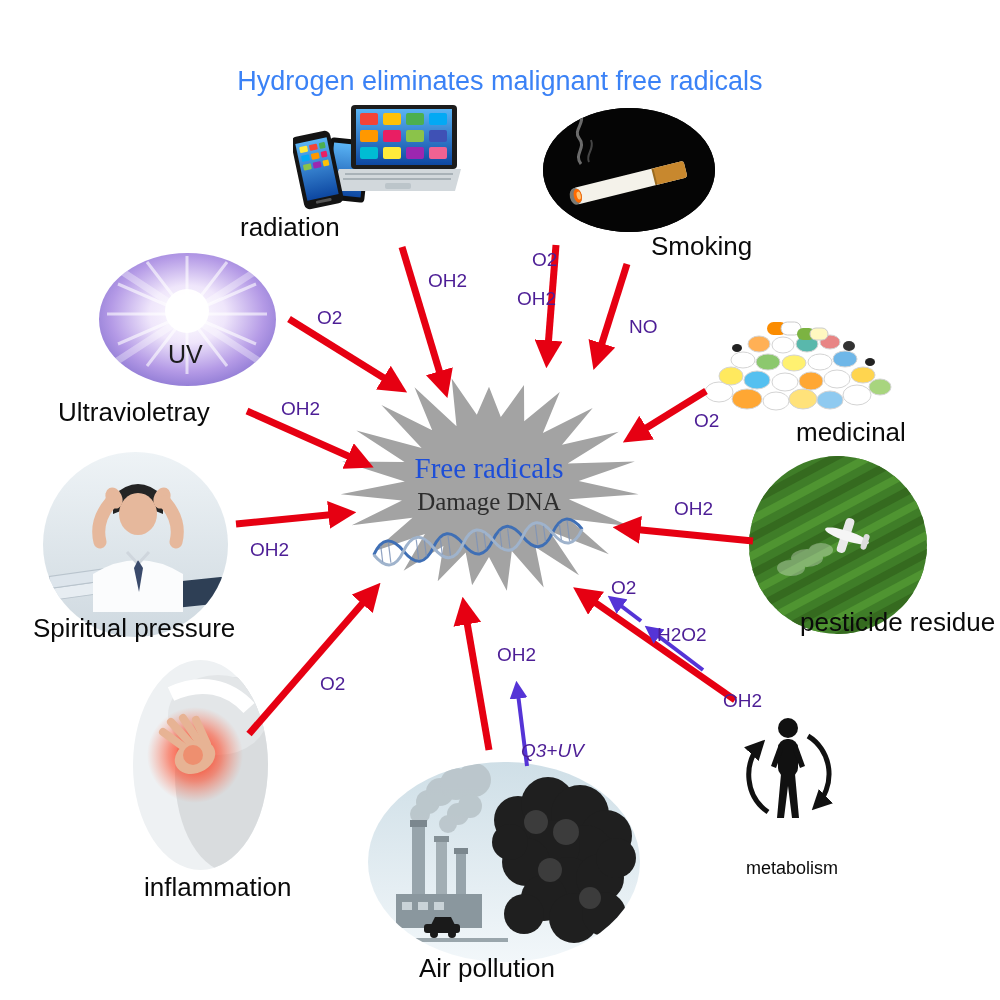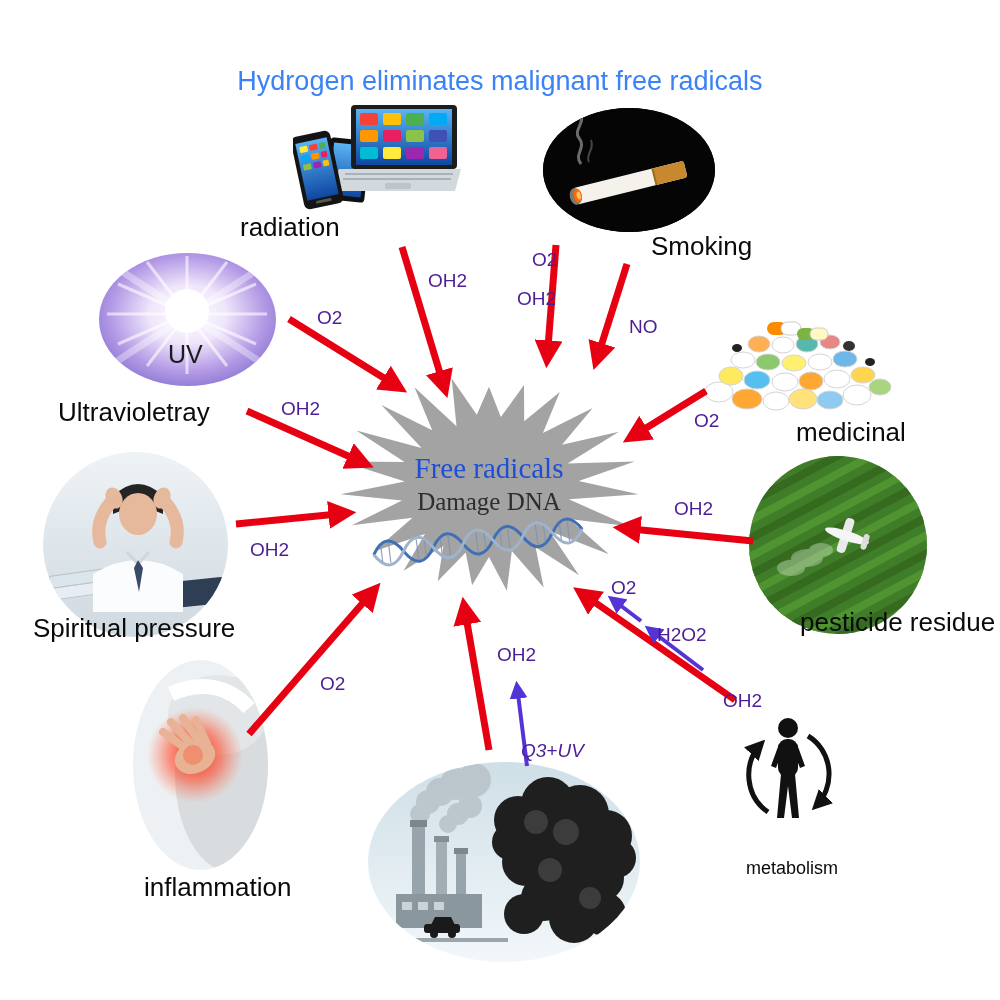--- a/index.html
+++ b/index.html
@@ -397,20 +397,21 @@
   </svg>
 
   <div class="cat-label" style="left:240px;top:212px;">radiation</div>
   <div class="cat-label" style="left:651px;top:231px;">Smoking</div>
   <div class="uv-badge">UV</div>
   <div class="cat-label" style="left:58px;top:397px;">Ultravioletray</div>
   <div class="cat-label" style="left:796px;top:417px;">medicinal</div>
   <div class="cat-label" style="left:772px;top:607px;margin-left:28px;">pesticide residue</div>
   <div class="cat-label" style="left:33px;top:613px;">Spiritual pressure</div>
   <div class="cat-label" style="left:144px;top:872px;">inflammation</div>
+  <div class="cat-label" style="left:419px;top:953px;">Air pollution</div>
   <div class="cat-label small" style="left:746px;top:858px;">metabolism</div>
 
   <div class="chem" style="left:428px;top:270px;">OH2</div>
   <div class="chem" style="left:532px;top:249px;">O2</div>
   <div class="chem" style="left:517px;top:288px;">OH2</div>
   <div class="chem" style="left:629px;top:316px;">NO</div>
   <div class="chem" style="left:317px;top:307px;">O2</div>
   <div class="chem" style="left:281px;top:398px;">OH2</div>
   <div class="chem" style="left:694px;top:410px;">O2</div>
   <div class="chem" style="left:674px;top:498px;">OH2</div>

